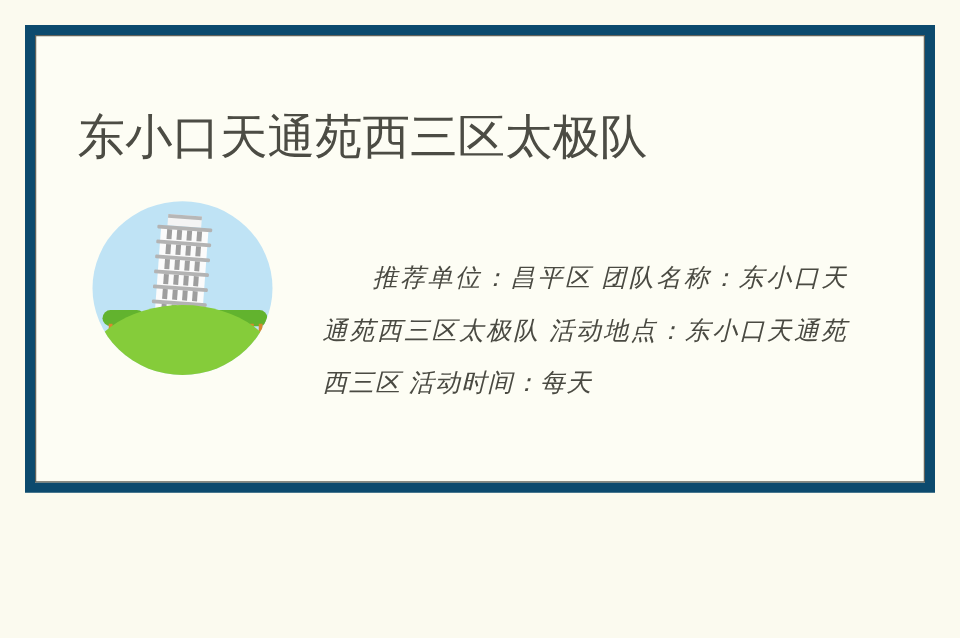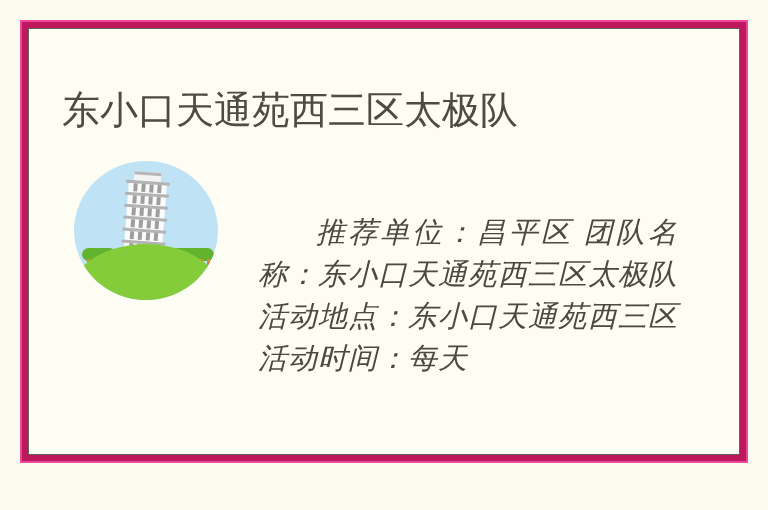--- a/index.html
+++ b/index.html
@@ -14,24 +14,24 @@
     font-family: "Liberation Sans", "DejaVu Sans", sans-serif;
     overflow: hidden;
   }
 
   
   #card-frame {
     position: absolute;
     left: 20px;
     top: 20px;
     width: 728px;
-    height: 443px;
+    height: 374px;
     box-sizing: border-box;
-    border: 2px solid #ec4899;
-    background: #be185d;
+    border: 2px solid #0c4a6e;
+    background: #0c4a6e;
   }
   #card-inner-frame {
     position: absolute;
     left: 6px;
     top: 6px;
     right: 6px;
     bottom: 6px;
     box-sizing: border-box;
     border: 1px solid #62625a;
     background: #fdfdf4;
@@ -172,21 +172,21 @@
     border-radius: 4px 4px 0 0;
   }
 
   
   #info-text {
     position: absolute;
     left: 196px;
     top: 28px;
     width: 420px;
     font-family: "Liberation Serif", "DejaVu Serif", serif;
-    font-size: 29px;
+    font-size: 20px;
     line-height: 42px;
     color: #4a4a42;
     letter-spacing: 1px;
     text-indent: 2em;
     text-align: justify;
     font-style: italic;
     word-break: break-all;
   }
 </style>
 </head>

